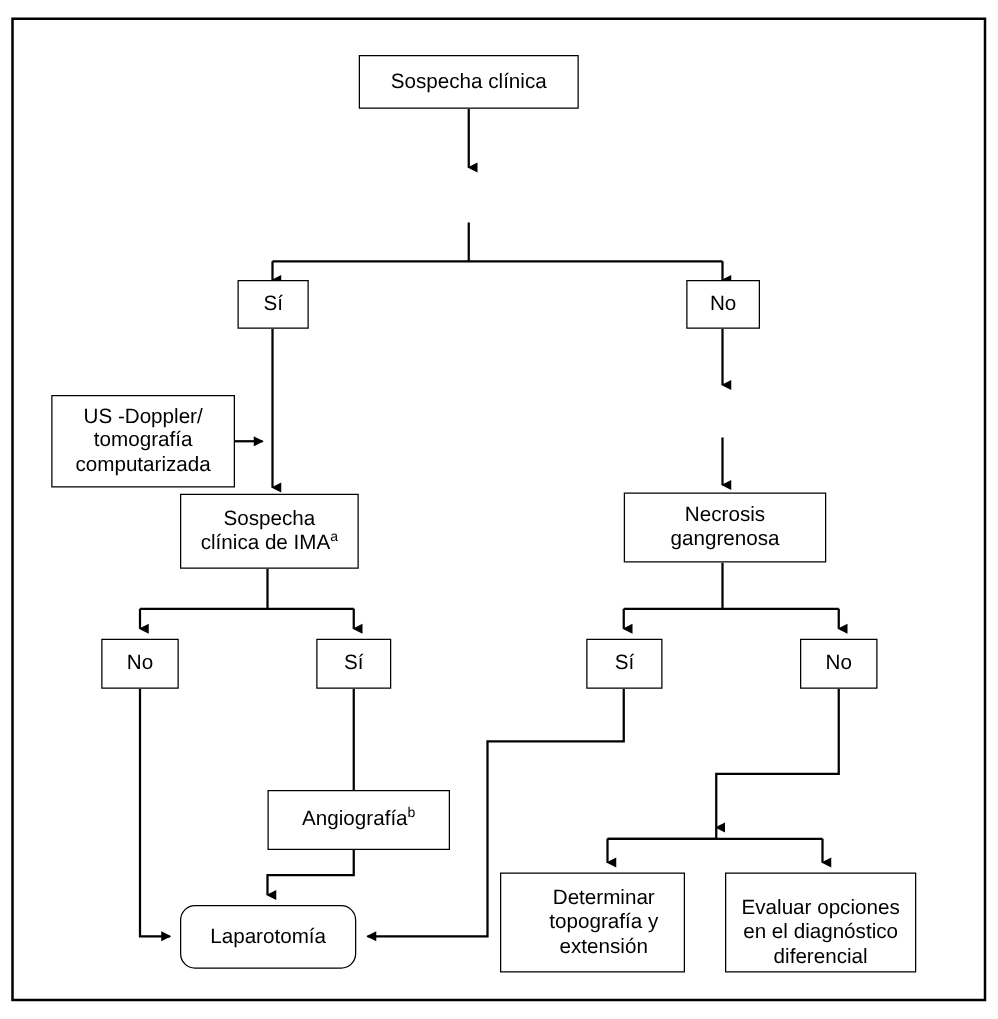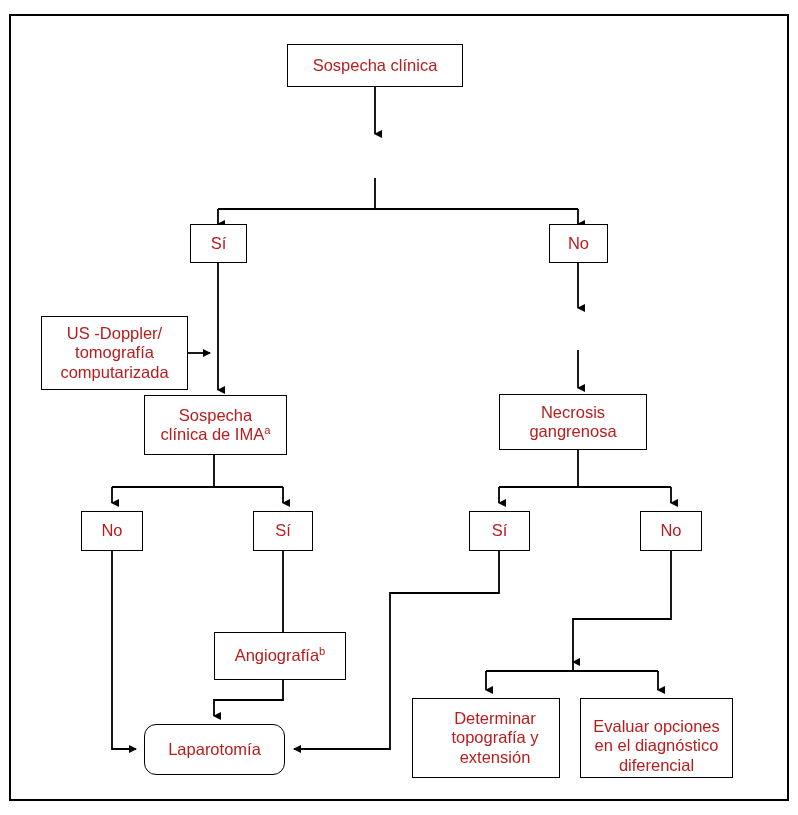--- a/index.html
+++ b/index.html
@@ -39,21 +39,21 @@
     border: 1.6px solid #000000;
     background: #ffffff;
     box-sizing: border-box;
     display: flex;
     align-items: center;
     justify-content: center;
     text-align: center;
     font-family: "Liberation Sans", sans-serif;
     font-size: 16.5px;
     line-height: 1.18;
-    color: #b91c1c;
+    color: #000000;
     padding: 2px 4px;
     white-space: pre-line;
   }
   .node sup {
     font-size: 0.68em;
     vertical-align: super;
     line-height: 0;
   }
   .nodetext {
     display: block;
@@ -149,42 +149,42 @@
 
   <div class="node" style="left:81px; top:511px; width:62px; height:40px;">
     <span class="nodetext">No</span>
   </div>
 
   <div class="node" style="left:253px; top:511px; width:60px; height:40px;">
     <span class="nodetext">Sí</span>
   </div>
 
 
-  <div class="node" style="left:499px; top:394px; width:148px; height:56px;">
+  <div class="node" style="left:499px; top:394px; width:162px; height:56px;">
     <span class="nodetext">Necrosis
 gangrenosa</span>
   </div>
 
   <div class="node" style="left:469px; top:511px; width:61px; height:40px;">
     <span class="nodetext">Sí</span>
   </div>
 
   <div class="node" style="left:640px; top:511px; width:62px; height:40px;">
     <span class="nodetext">No</span>
   </div>
 
-  <div class="node" style="left:214px; top:632px; width:132px; height:48px;">
+  <div class="node" style="left:214px; top:632px; width:146px; height:48px;">
     <span class="nodetext"><span>Angiografía</span><sup>b</sup></span>
   </div>
 
   <div class="node" style="left:144px; top:724px; width:141px; height:51px;border-radius:12px;">
     <span class="nodetext">Laparotomía</span>
   </div>
 
-  <div class="node" style="left:412px; top:698px; width:148px; height:80px;padding-left:22px;">
+  <div class="node" style="left:400px; top:698px; width:148px; height:80px;padding-left:22px;">
     <span class="nodetext">Determinar
 topografía y
 extensión</span>
   </div>
 
   <div class="node" style="left:580px; top:698px; width:153px; height:80px;align-items:flex-end;">
     <span class="nodetext">Evaluar opciones
 en el diagnóstico
 diferencial</span>
   </div>

